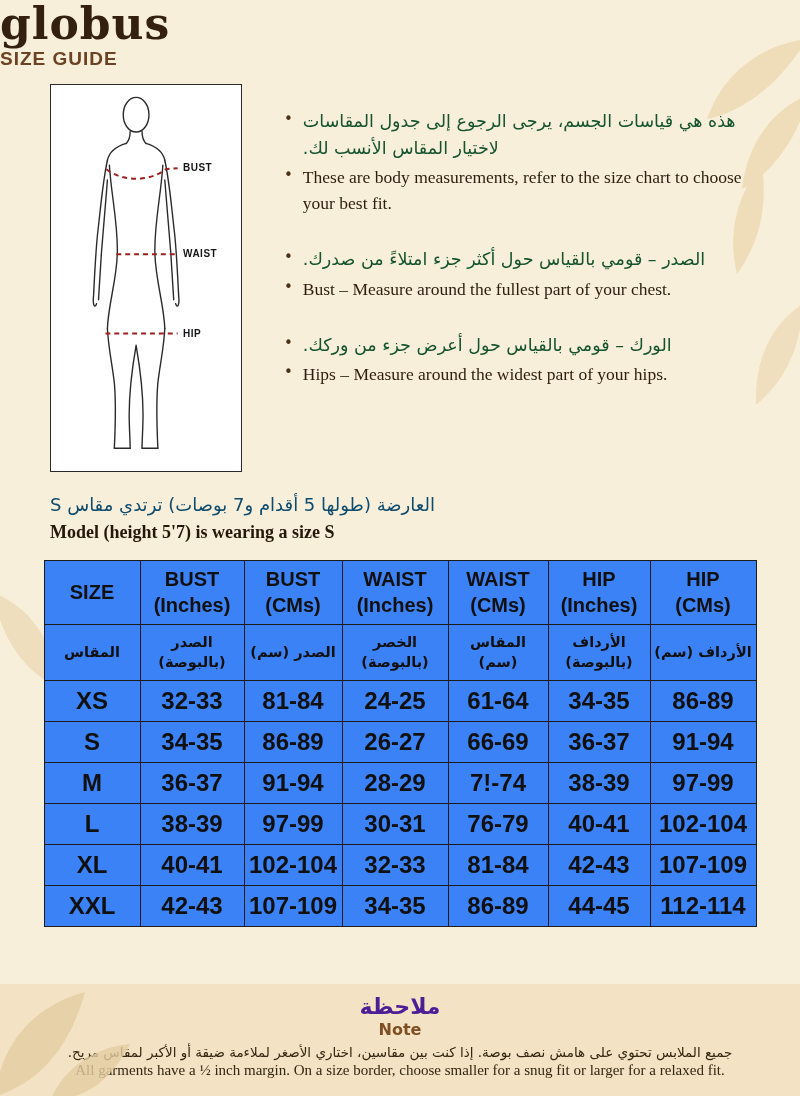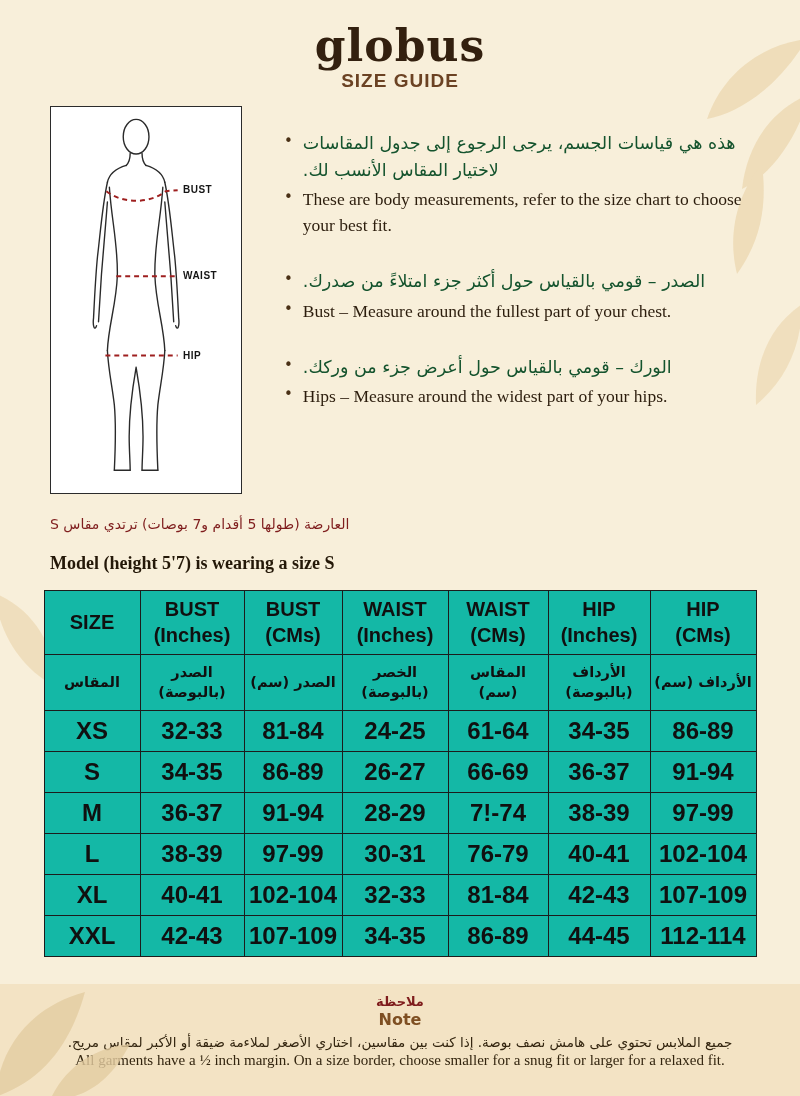--- a/index.html
+++ b/index.html
@@ -7,52 +7,52 @@
   body{
     position:relative;
     background:#f8efda;
     font-family:"DejaVu Sans",sans-serif;
     color:#241808;
     overflow:hidden;
   }
   .leaf{position:absolute;z-index:0;pointer-events:none;opacity:.8}
   .page-content{position:relative;z-index:1}
 
-  header{text-align:center;padding-top:22px}
+  header{}
   .logo{font-family:"DejaVu Serif",serif;font-weight:700;font-size:44px;line-height:1.1;color:#33200f;letter-spacing:1px}
   .title{font-family:"Liberation Sans",sans-serif;font-weight:700;font-size:19px;color:#6b4223;letter-spacing:1px;margin-top:0}
 
   .content-row{display:flex;margin:14px 0 0 50px}
   .figure-box{position:relative;width:192px;height:388px;background:#ffffff;border:1.6px solid #2b2b2b;flex:none}
   .figure-box svg{position:absolute;left:0;top:0;width:100%;height:100%}
   .fig-label{position:absolute;font-size:10px;font-weight:700;color:#151515;letter-spacing:.5px;font-family:"Liberation Sans",sans-serif}
   .fig-label.bust{left:132px;top:77px}
   .fig-label.waist{left:132px;top:163px}
   .fig-label.hip{left:132px;top:243px}
 
   .instructions{margin-left:42px;padding-top:24px;width:460px}
   .instr-group{margin-bottom:30px}
   .instr-line{display:flex;align-items:flex-start;margin-bottom:3px}
   .bullet{color:#4a3015;font-size:15px;line-height:1.5;margin-right:10px;flex:none}
   .bullet::before{content:"•"}
   .instr-ar{direction:rtl;text-align:left;font-size:17.5px;line-height:1.5;color:#14532d;flex:1}
   .instr-en{font-family:"Liberation Serif",serif;font-size:17.5px;line-height:1.5;color:#2c1d0d;flex:1}
 
   .model-note{margin:20px 0 0 50px}
-  .model-ar{direction:rtl;display:table;text-align:left;font-size:14px;line-height:1.45;color:#7f1d1d}
-  .model-en{font-family:"Liberation Serif",serif;font-weight:600;font-size:18px;line-height:1.4;margin-top:16px;color:#241808}
-
-  table.size-table{margin:14px auto 0;border-collapse:collapse;table-layout:fixed;width:712px;background:#14b8a6}
+  .model-ar{direction:rtl;display:table;text-align:left;font-size:18px;line-height:1.45;color:#0c4a6e}
+  .model-en{font-family:"Liberation Serif",serif;font-weight:600;font-size:18px;line-height:1.4;margin-top:2px;color:#241808}
+
+  table.size-table{margin:14px auto 0;border-collapse:collapse;table-layout:fixed;width:712px;background:#3b82f6}
   .size-table th,.size-table td{border:1.7px solid #1c1c1c;text-align:center;vertical-align:middle;font-weight:700;color:#101010;padding:2px}
   .size-table thead tr.hdr-en th{font-family:"Liberation Sans",sans-serif;font-size:20px;height:64px;white-space:pre-line;line-height:1.3}
   .size-table thead tr.hdr-ar th{font-size:14.5px;height:56px;white-space:pre-line;line-height:1.4}
   .size-table tbody td{font-family:"Liberation Sans",sans-serif;font-size:24px;height:41px}
 
   .note-section{position:absolute;left:0;right:0;bottom:0;height:112px;background:#f3e3c4;text-align:center;padding-top:10px;z-index:1}
-  .note-title-ar{font-size:13px;font-weight:700;color:#7f1d1d}
+  .note-title-ar{font-size:22px;font-weight:700;color:#4c1d95}
   .note-title-en{font-size:16px;font-weight:700;color:#7e4f22;margin-top:1px}
   .note-body-ar{direction:rtl;font-size:13.5px;color:#33250f;margin-top:5px}
   .note-body-en{font-family:"Liberation Serif",serif;font-size:15px;color:#33250f;margin-top:2px}
 </style>
 </head>
 <body>
 
 <svg class="leaf" style="right:-12px;top:34px" width="200" height="250" viewBox="0 0 200 250">
   <g fill="#edd9b3">
     <path d="M195 5 C150 10 110 40 95 85 C125 80 165 55 195 5 Z"></path>

